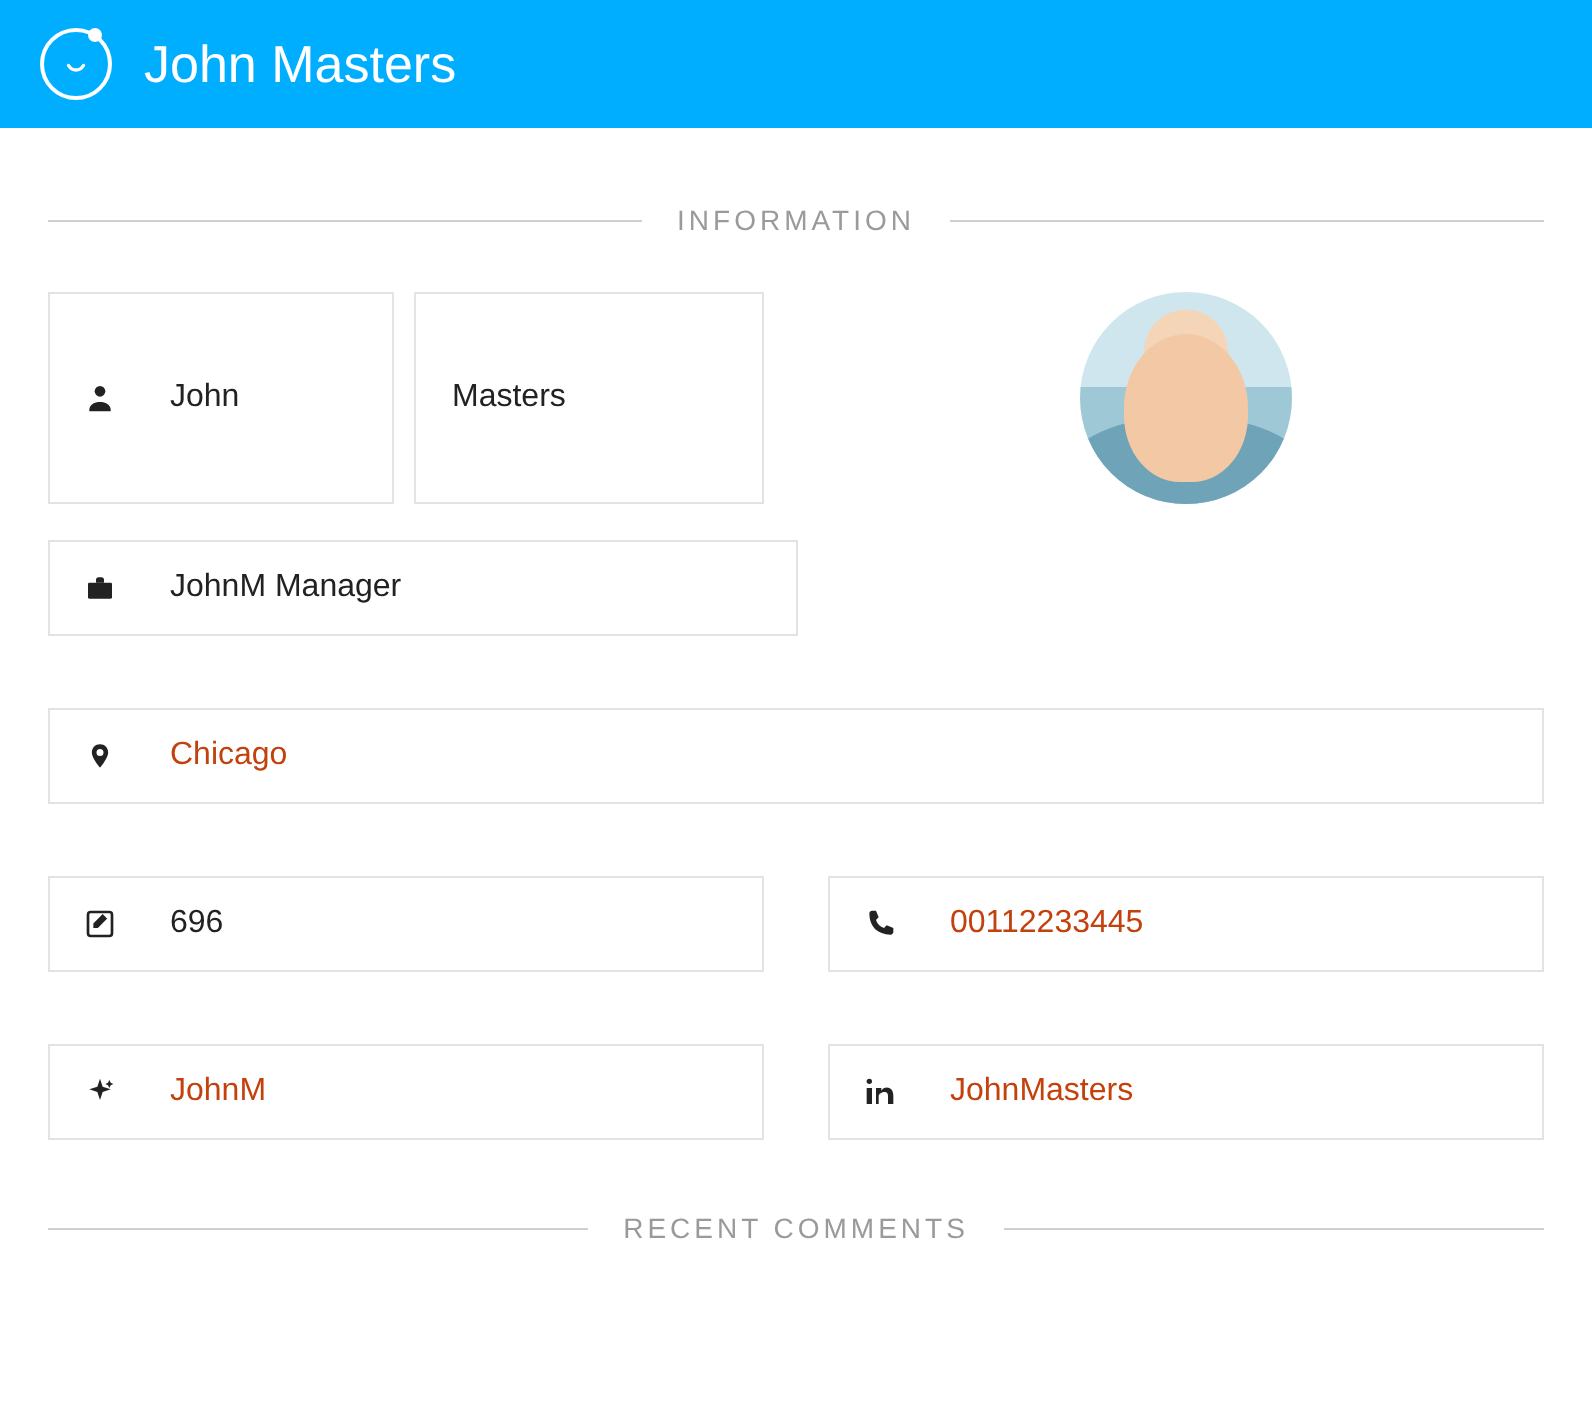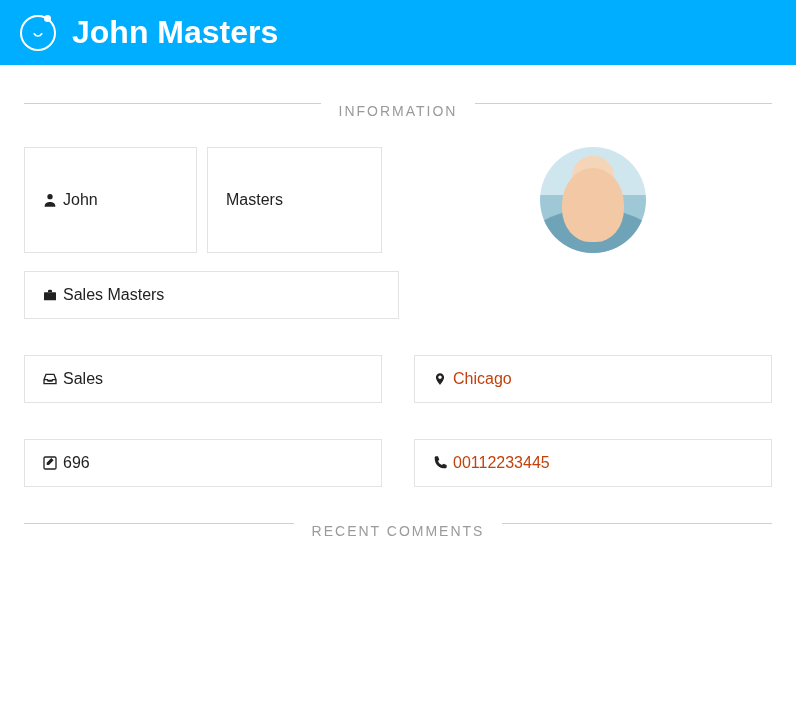--- a/index.html
+++ b/index.html
@@ -27,27 +27,27 @@
       content: '';
       position: absolute;
       top: -2px;
       right: 3px;
       width: 7px;
       height: 7px;
       background: #fff;
       border-radius: 50%;
     }
     .header-logo svg { width: 18px; height: 18px; }
-    .header-title { font-size: 32px; font-weight: 700; }
+    .header-title { font-size: 26px; font-weight: 400; }
 
     .content { padding: 20px 24px; }
 
     .section-divider {
       display: flex;
-      align-items: flex-start;
+      align-items: center;
       margin: 18px 0 28px;
     }
     .section-divider::before,
     .section-divider::after {
       content: '';
       flex: 1;
       height: 1px;
       background: #d0d0d0;
     }
     .section-divider span {
@@ -63,21 +63,21 @@
     .row > * { flex: 1; }
     .row.name-row { margin-bottom: 36px; }
     .name-row .half { display: flex; gap: 10px; }
     .name-row .half .field { flex: 1; }
     
     .field {
       border: 1px solid #e3e3e3;
       padding: 14px 16px;
       display: flex;
       align-items: center;
-      gap: 4px;
+      gap: 26px;
       font-size: 16px;
       background: #fff;
     }
     .field .icon { width: 18px; display: flex; align-items: center; justify-content: center; color: #222; }
     .field .value { color: #222; }
     .field .value.link { color: #c2410c; }
     .field.no-icon { padding-left: 18px; }
 
     .avatar-wrap { display: flex; justify-content: center; align-items: flex-start; }
     .avatar {
@@ -160,35 +160,26 @@
     </div>
 
     <div class="row" style="margin-top:-18px;">
       <div class="field">
         <span class="icon">
           <svg width="16" height="16" viewBox="0 0 24 24" fill="#222">
               <rect x="3" y="8" width="18" height="12" rx="1"></rect>
               <path d="M9 8V6a2 2 0 0 1 2-2h2a2 2 0 0 1 2 2v2"></path>
             </svg>
         </span>
-        <span class="value">Sales Masters</span>
+        <span class="value">JohnM Manager</span>
       </div>
       <div></div>
     </div>
 
     <div class="row">
-      <div class="field">
-        <span class="icon">
-          <svg width="16" height="16" viewBox="0 0 24 24" fill="none" stroke="#222" stroke-width="2">
-              <path d="M3 13l3-8h12l3 8v6H3v-6z"></path>
-              <path d="M3 13h5l1 2h6l1-2h5" fill="#222"></path>
-            </svg>
-        </span>
-        <span class="value">Sales</span>
-      </div>
       <div class="field">
         <span class="icon">
           <svg width="14" height="18" viewBox="0 0 24 24" fill="#222">
               <path d="M12 2C8 2 5 5 5 9c0 5 7 13 7 13s7-8 7-13c0-4-3-7-7-7zm0 10a3 3 0 1 1 0-6 3 3 0 0 1 0 6z"></path>
             </svg>
         </span>
         <span class="value link">Chicago</span>
       </div>
     </div>
 
@@ -206,20 +197,40 @@
       <div class="field">
         <span class="icon">
           <svg width="16" height="16" viewBox="0 0 24 24" fill="#222">
               <path d="M6 2h3l2 5-2 2c1 3 3 5 6 6l2-2 5 2v3c0 1-1 2-2 2C10 20 4 14 4 4c0-1 1-2 2-2z"></path>
             </svg>
         </span>
         <span class="value link">00112233445</span>
       </div>
     </div>
 
+    <div class="row">
+      <div class="field">
+        <span class="icon">
+          <svg width="16" height="16" viewBox="0 0 24 24" fill="#222">
+              <path d="M12 2l2 6 6 2-6 2-2 6-2-6-6-2 6-2 2-6zM19 3l1 2 2 1-2 1-1 2-1-2-2-1 2-1 1-2z"></path>
+            </svg>
+        </span>
+        <span class="value link">JohnM</span>
+      </div>
+      <div class="field">
+        <span class="icon">
+          <svg width="16" height="16" viewBox="0 0 24 24" fill="#222">
+              <rect x="2" y="9" width="4" height="12"></rect>
+              <circle cx="4" cy="4" r="2"></circle>
+              <path d="M9 9h4v2c1-1.5 2.5-2.3 4-2.3 3 0 5 2 5 6V21h-4v-6c0-1.5-.5-3-2.5-3S11 13.5 11 15v6H9V9z"></path>
+            </svg>
+        </span>
+        <span class="value link">JohnMasters</span>
+      </div>
+    </div>
 
   </div>
 
   <div class="section-divider">
     <span>RECENT COMMENTS</span>
   </div>
 
 </div>
 
 </body></html>

